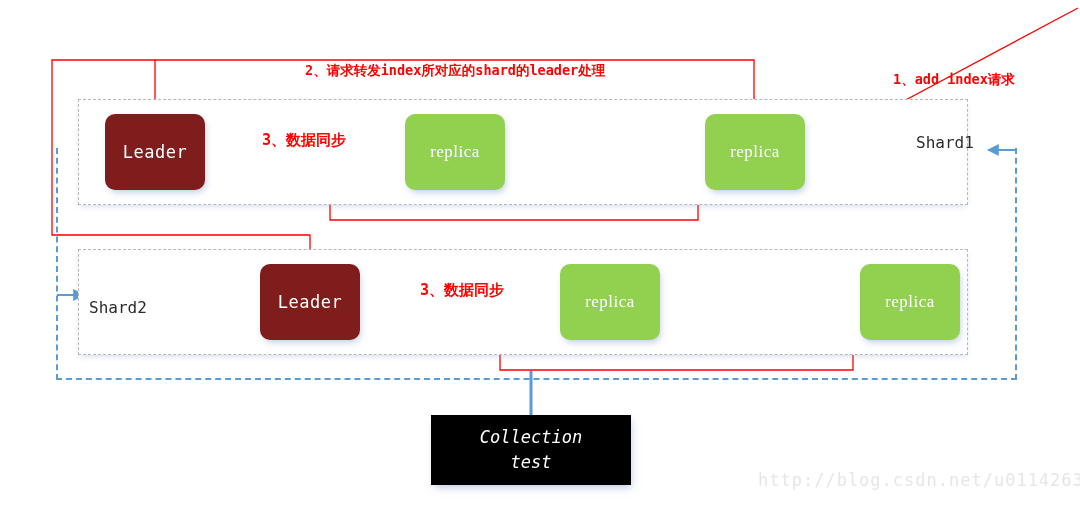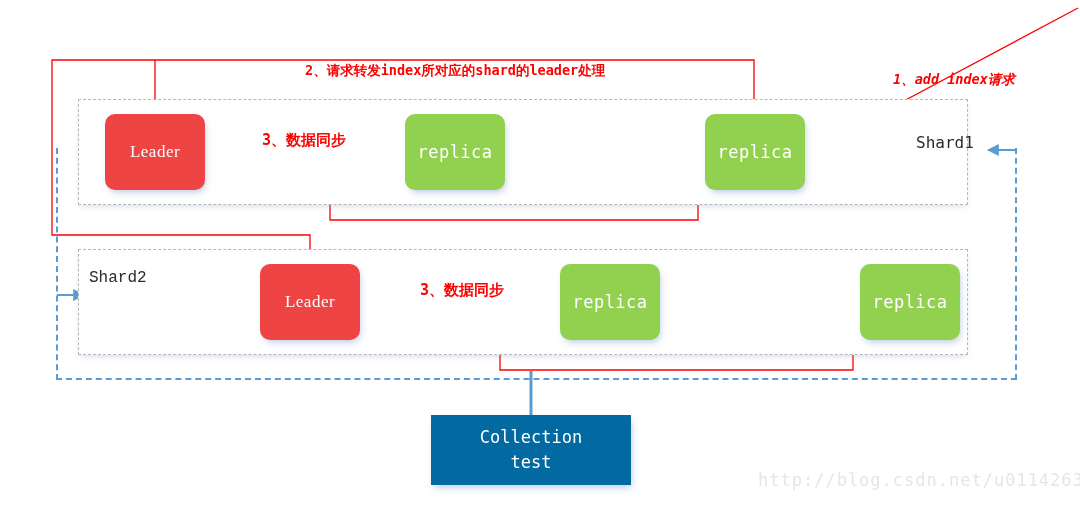--- a/index.html
+++ b/index.html
@@ -53,70 +53,71 @@
     border-radius: 10px;
     display: flex;
     align-items: center;
     justify-content: center;
     color: #ffffff;
     font-size: 17px;
     letter-spacing: .5px;
     box-shadow: 2px 4px 7px -2px rgba(120,150,200,.5);
     box-sizing: border-box;
   }
-  .node.leader  { background: #ef4444; font-family: Liberation Serif, serif; }
-  .node.replica { background: #92d050; }
+  .node.leader  { background: #7f1d1d; }
+  .node.replica { background: #92d050; font-family: Liberation Serif, serif; }
 
   #node-r1-leader   { left: 105px; top: 114px; width: 100px; height: 76px; }
   #node-r1-replica1 { left: 405px; top: 114px; width: 100px; height: 76px; }
   #node-r1-replica2 { left: 705px; top: 114px; width: 100px; height: 76px; }
   #node-r2-leader   { left: 260px; top: 264px; width: 100px; height: 76px; }
   #node-r2-replica1 { left: 560px; top: 264px; width: 100px; height: 76px; }
   #node-r2-replica2 { left: 860px; top: 264px; width: 100px; height: 76px; }
 
   
   #collection-box {
     position: absolute;
     left: 431px;
     top: 415px;
     width: 200px;
     height: 70px;
-    background: #0369a1;
+    background: #000000;
     color: #ffffff;
     font-size: 17px;
     line-height: 25px;
     text-align: center;
     display: flex;
     flex-direction: column;
     align-items: center;
     justify-content: center;
     box-shadow: 2px 4px 8px -2px rgba(120,150,200,.55);
     box-sizing: border-box;
+    font-style: italic;
   }
 
   
   .shard-label {
     position: absolute;
     color: #2b2b2b;
     font-size: 16px;
     white-space: nowrap;
   }
   #shard1-label { left: 916px; top: 133px; text-align: center; }
-  #shard2-label { left: 89px;  top: 269px; font-family: Liberation Mono, monospace; }
+  #shard2-label { left: 89px;  top: 298px; }
 
   
   .red-label {
     position: absolute;
     color: #fe0000;
     font-size: 15px;
     white-space: nowrap;
     font-weight: bold;
   }
   #label-step2 { left: 305px; top: 39px;  font-size: 13.5px; margin-top: 23px; }
-  #label-step1 { left: 893px; top: 71px;  font-size: 13.5px; font-style: italic; }
+  #label-step1 { left: 893px; top: 71px;  font-size: 13.5px; }
   #label-step3-row1 { left: 262px; top: 131px; }
   #label-step3-row2 { left: 420px; top: 281px; }
 
   
   #watermark {
     position: absolute;
     left: 758px;
     top: 470px;
     color: #e6e6e6;
     font-size: 17px;

